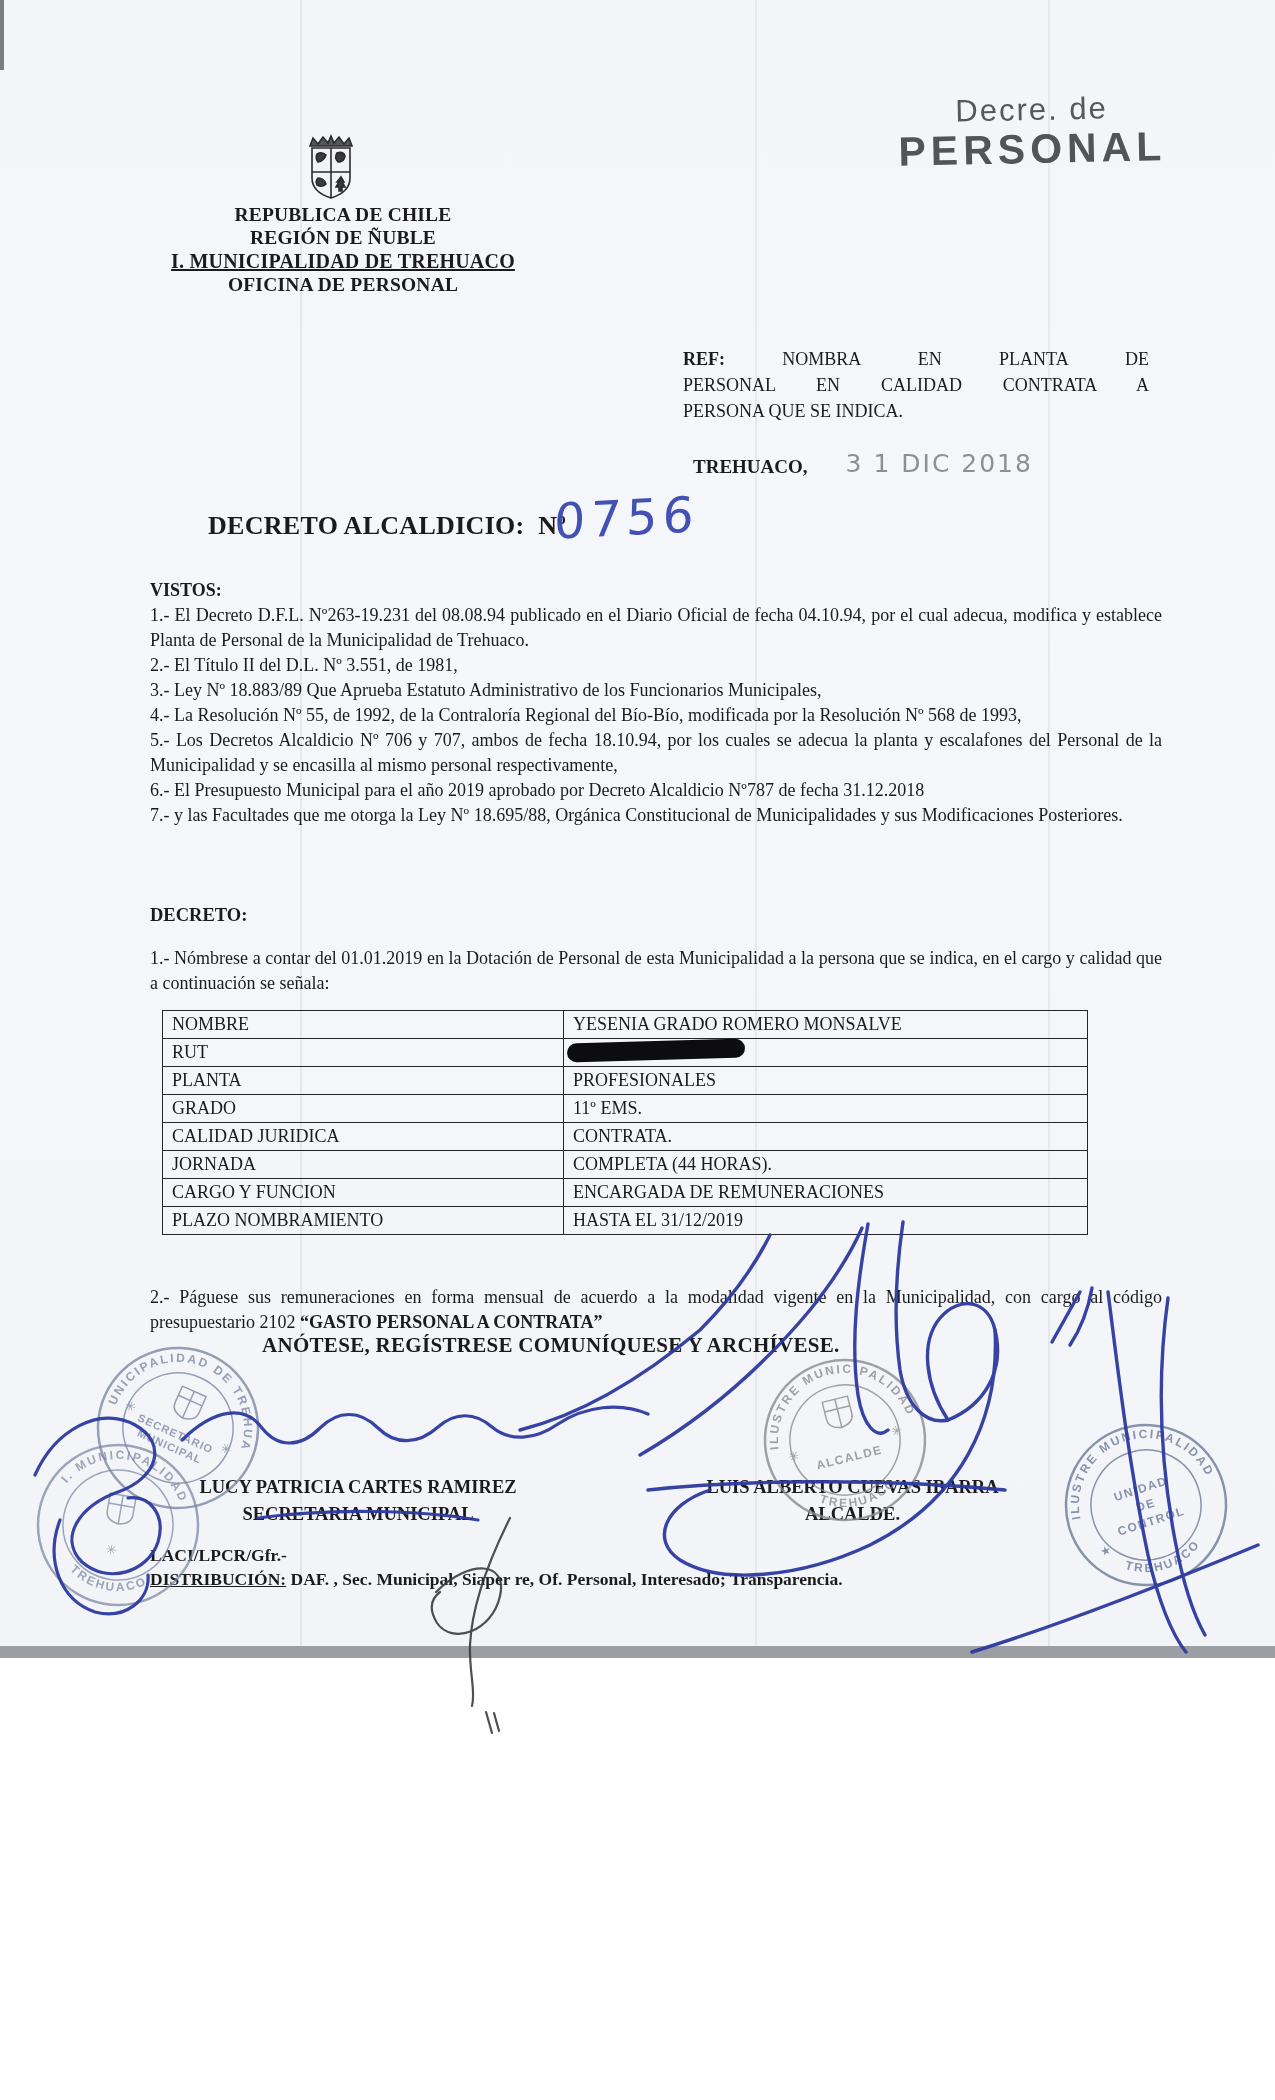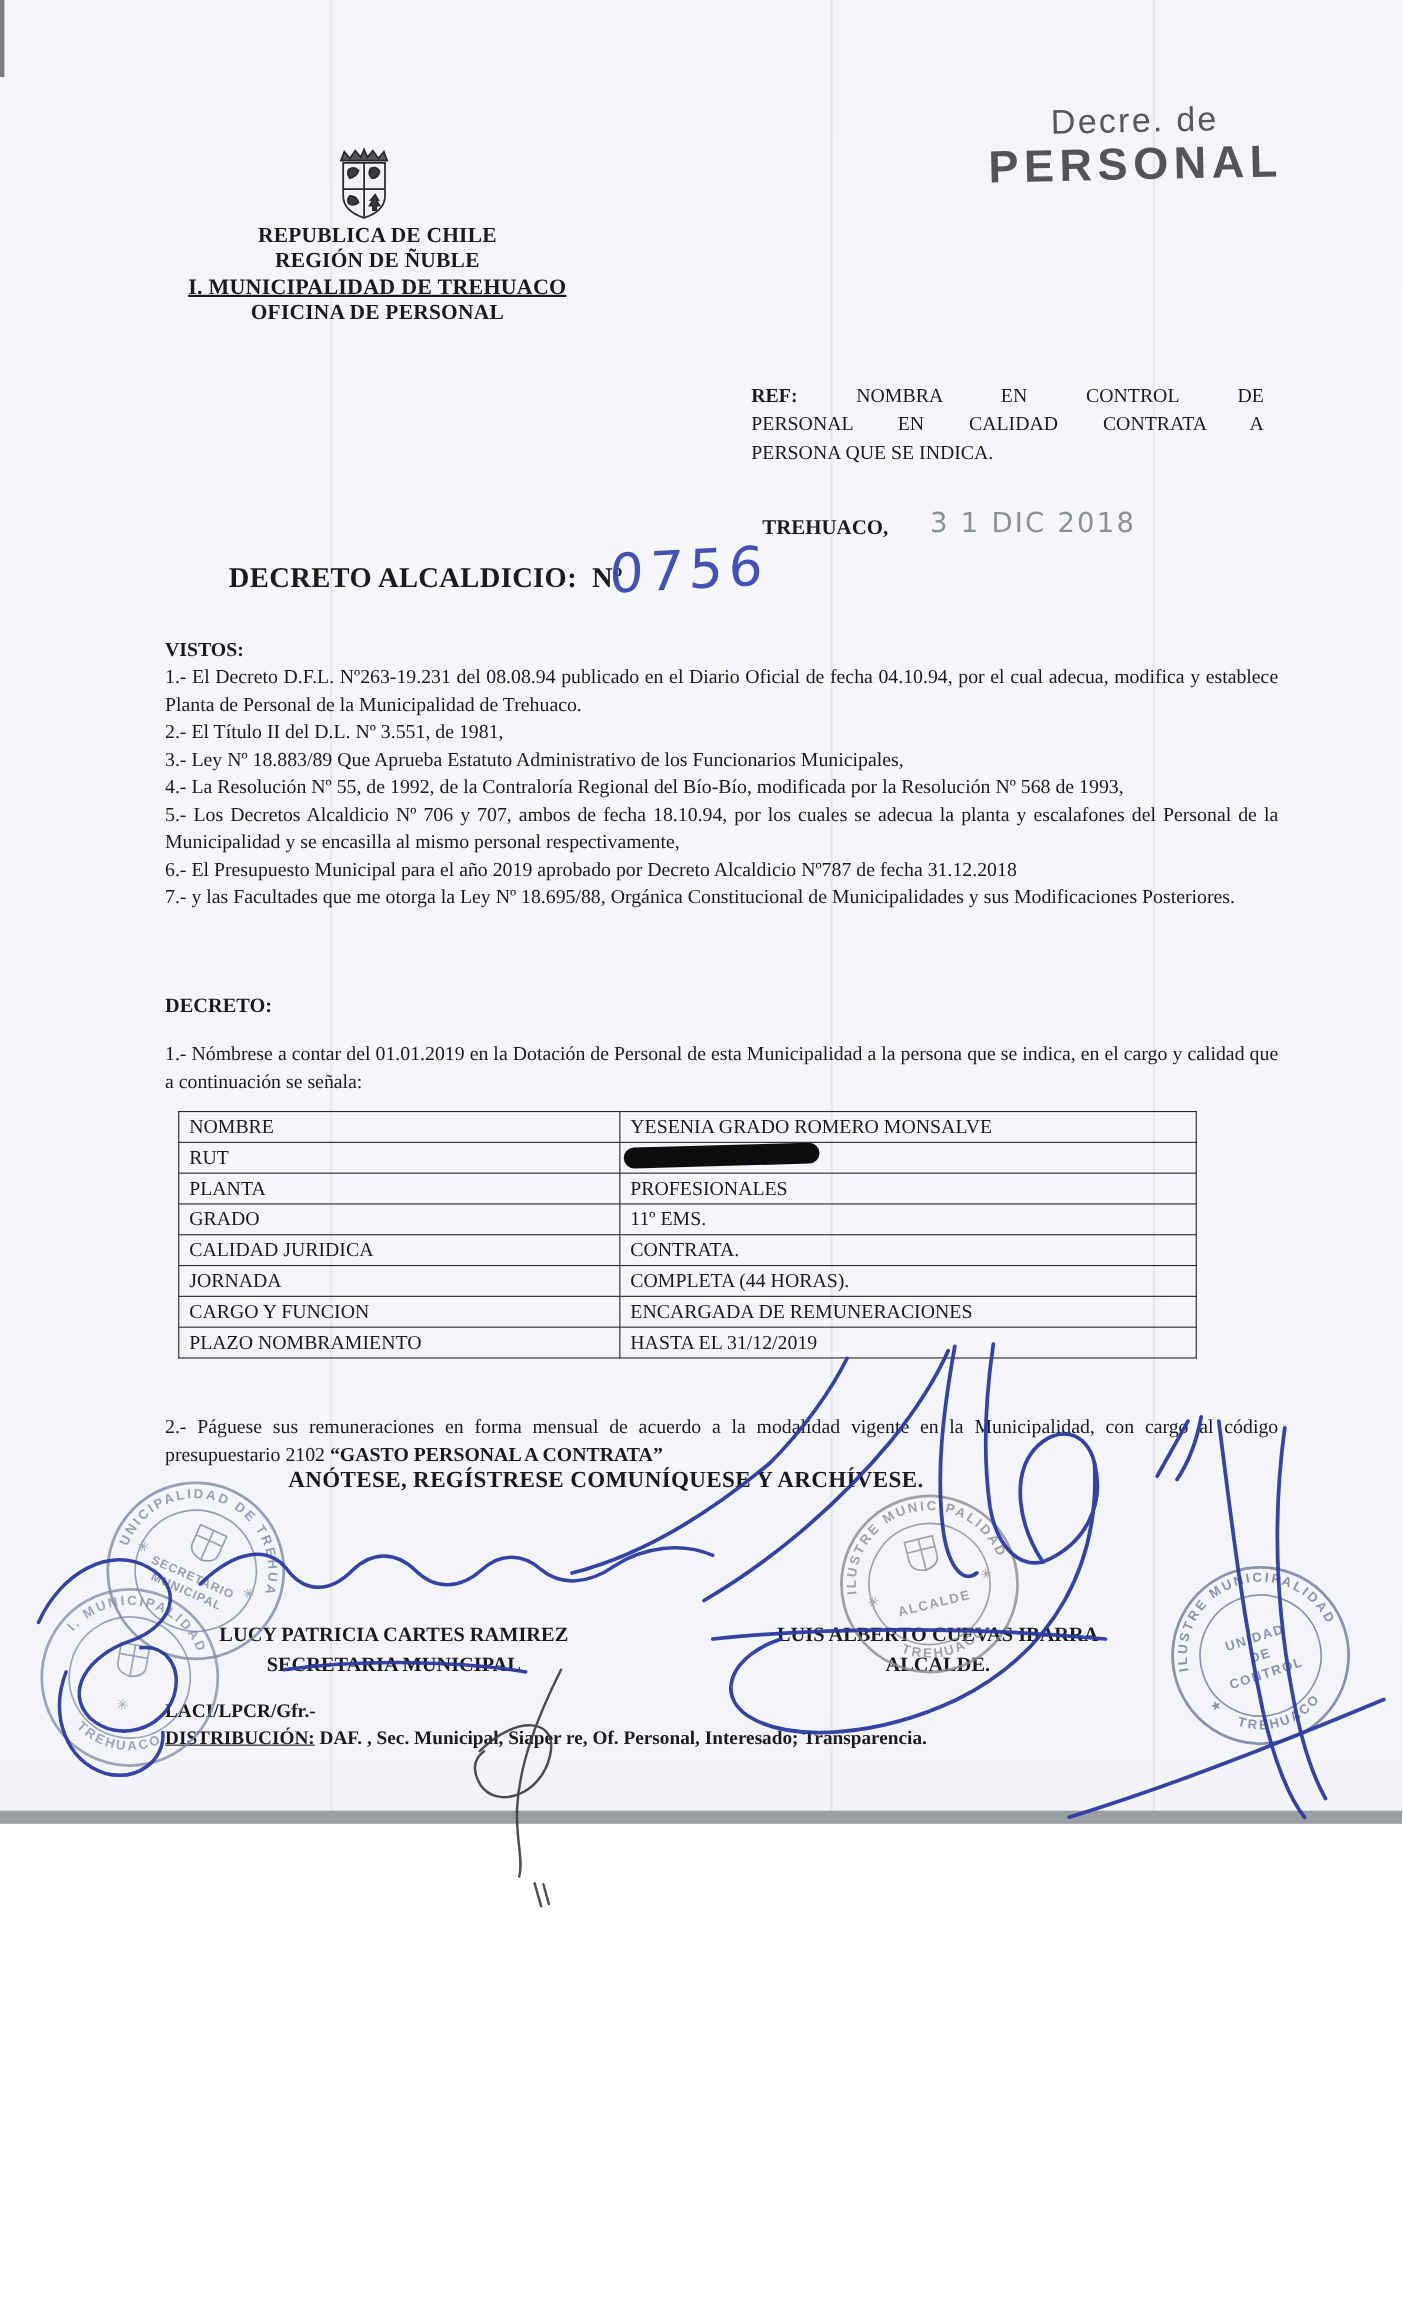--- a/index.html
+++ b/index.html
@@ -17,21 +17,21 @@
   
   #personal-stamp{left:872px;top:92px;width:320px;transform:rotate(-1.2deg);color:#434347;opacity:.88;
      font-family:"Liberation Sans",sans-serif;}
   #personal-stamp .l1{font-size:31px;letter-spacing:2px;text-align:center;font-weight:500;}
   #personal-stamp .l2{font-size:41px;letter-spacing:5px;text-align:center;font-weight:bold;margin-top:-2px;color:#3d3d42;}
   
   #ref{left:683px;top:346px;width:466px;font-size:18px;line-height:26px;}
   #ref .jl{text-align:justify;text-align-last:justify;}
   #ref b{font-weight:bold;}
   
-  #dateline{left:693px;top:462px;width:480px;}
+  #dateline{left:693px;top:450px;width:480px;}
   #dateline .place{font-weight:bold;font-size:19px;display:inline-block;}
   #dateline .dstamp{display:inline-block;margin-left:34px;font-family:"DejaVu Sans",sans-serif;
       font-size:25px;color:#84878c;letter-spacing:2px;opacity:.92;transform:translateY(-1px);}
   
   #decree-title{left:208px;top:511px;font-size:26px;font-weight:bold;letter-spacing:.3px;}
   #decree-num{left:554px;top:490px;font-size:49px;color:#3a49b2;letter-spacing:5px;
       font-family:"DejaVu Sans",sans-serif;transform:rotate(-3deg) skewX(-5deg);font-weight:400;opacity:.95;}
   
   .body-block{left:150px;width:1012px;font-size:18px;line-height:25px;}
   .just{text-align:justify;}
@@ -91,21 +91,21 @@
   <div class="abs hdr" style="top:227px">REGIÓN DE ÑUBLE</div>
   <div class="abs hdr u" style="top:250px">I. MUNICIPALIDAD DE TREHUACO</div>
   <div class="abs hdr" style="top:274px">OFICINA DE PERSONAL</div>
 
   <div class="abs" id="personal-stamp">
     <div class="l1">Decre. de</div>
     <div class="l2">PERSONAL</div>
   </div>
 
   <div class="abs" id="ref">
-    <div class="jl"><b>REF:</b> <span>NOMBRA EN CONTROL DE</span></div>
+    <div class="jl"><b>REF:</b> <span>NOMBRA EN PLANTA DE</span></div>
     <div class="jl">PERSONAL EN CALIDAD CONTRATA A</div>
     <div>PERSONA QUE SE INDICA.</div>
   </div>
 
   <div class="abs" id="dateline">
     <span class="place">TREHUACO,</span>
     <span class="dstamp">3 1 DIC 2018</span>
   </div>
 
   <div class="abs" id="decree-title">

